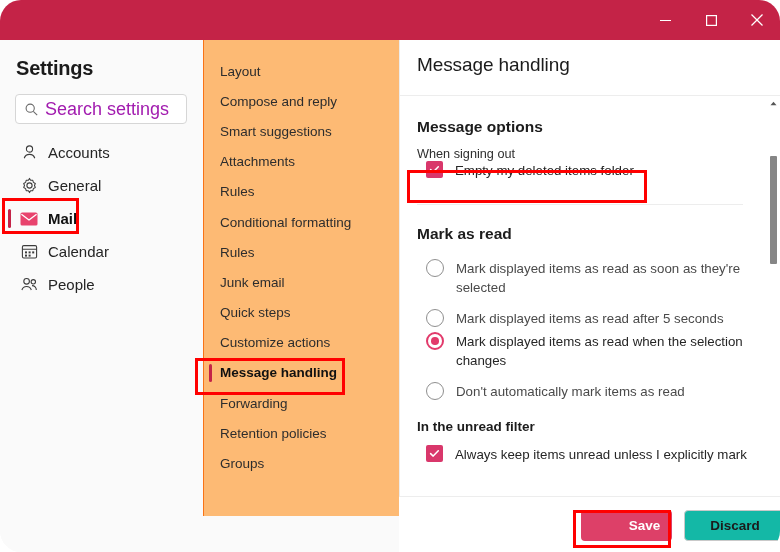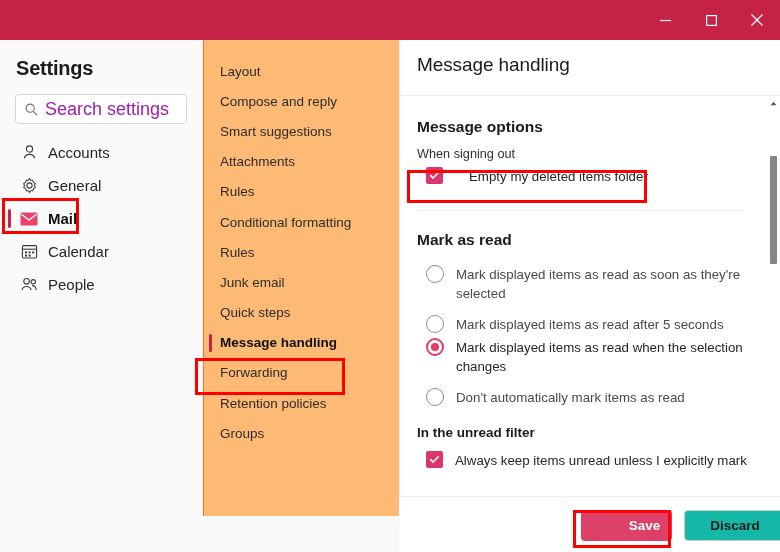--- a/index.html
+++ b/index.html
@@ -11,20 +11,21 @@
     font-family: "Liberation Sans", sans-serif;
     background: #ffffff;
   }
 
   .window {
     position: relative;
     width: 780px;
     height: 552px;
     overflow: hidden;
     background: #ffffff;
+    border-radius: 21px;
   }
 
   
   .titlebar {
     position: absolute;
     top: 0; left: 0;
     width: 780px;
     height: 40px;
     background: #c42347;
     display: flex;
@@ -440,20 +441,23 @@
           </div>
         <div class="sub-item">
             <span>Rules</span>
           </div>
         <div class="sub-item">
             <span>Junk email</span>
           </div>
         <div class="sub-item">
             <span>Quick steps</span>
           </div>
+        <div class="sub-item">
+            <span>Customize actions</span>
+          </div>
         <div class="sub-item selected">
           <span class="sel-bar"></span>
           <span>Message handling</span>
         </div>
         <div class="sub-item">
             <span>Forwarding</span>
           </div>
         <div class="sub-item">
             <span>Retention policies</span>
           </div>
@@ -466,21 +470,21 @@
     <div class="col-right">
       <div class="panel-title">Message handling</div>
       <div class="panel-divider"></div>
 
       <div class="scroll-region">
         <div class="scroll-inner">
 
           <div class="section-head" style="margin-top:22px;">Message options</div>
           <div class="sublabel" style="margin-top:11px;">When signing out</div>
 
-          <div class="opt-row" style="margin-top:6px;gap:14px;">
+          <div class="opt-row" style="margin-top:0;">
             <span class="cbox">
               <svg width="11" height="11" viewBox="0 0 11 11">
                   <path d="M1.6 5.6 L4.2 8.1 L9.3 2.8" fill="none" stroke="#ffffff" stroke-width="1.5" stroke-linecap="round" stroke-linejoin="round"></path>
                 </svg>
             </span>
             <span class="opt-text">Empty my deleted items folder</span>
           </div>
 
           <div class="hr-sec" style="margin-top:24px;"></div>
 

